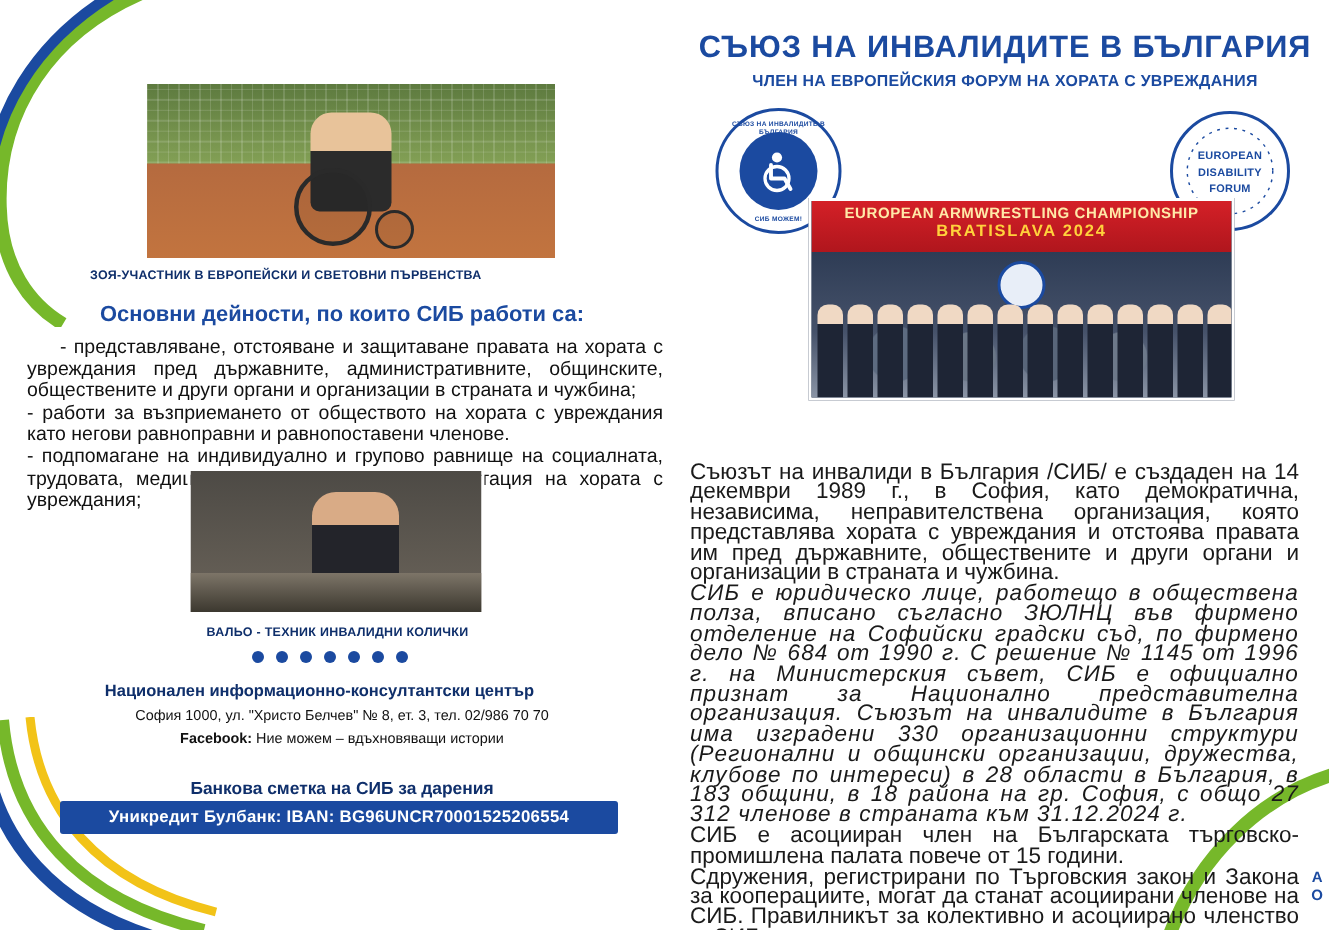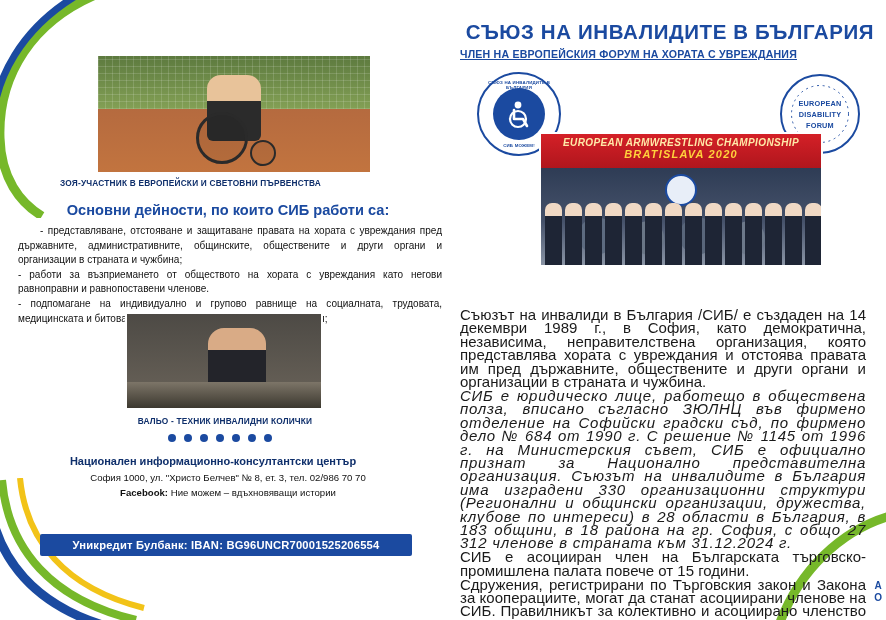--- a/index.html
+++ b/index.html
@@ -36,25 +36,25 @@
     left: 5px; top: 20px; width: 420px;
     text-align: center;
     color: #1b4aa0;
     font-weight: bold;
     font-size: 20.5px;
     letter-spacing: 0.6px;
   }
   .org-sub {
     position: absolute;
     left: 5px; top: 48px; width: 420px;
+    text-align: center;
     color: #1b4aa0;
     font-weight: bold;
     font-size: 10.6px;
     letter-spacing: 0.2px;
-    text-decoration: underline;
   }
 
   
   .logo-sib {
     position: absolute; left: 22px; top: 72px;
     width: 84px; height: 84px; border-radius: 50%;
     background: #ffffff;
     border: 2px solid #1b4aa0;
   }
   .logo-sib .ring-text-top,
@@ -95,21 +95,21 @@
   .champ-photo {
     position: absolute; left: 84px; top: 132px;
     width: 284px; height: 135px;
     border: 2px solid #ffffff;
     overflow: hidden;
     background: #20304a;
   }
   .champ-banner {
     position: absolute; left: 0; top: 0; width: 100%; height: 34px;
     background: linear-gradient(180deg,#d42027 0%, #b0161d 100%);
-    color: #ffffff; text-align: center; font-style: italic;
+    color: #ffffff; text-align: center;
   }
   .champ-banner .l1 {
     font-size: 10px; font-weight: bold; letter-spacing: .4px;
     margin-top: 3px; color:#ffe9a8;
   }
   .champ-banner .l2 {
     font-size: 11px; font-weight: bold; letter-spacing: 1.2px;
     color:#ffd23c;
   }
   .champ-crowd {
@@ -186,21 +186,21 @@
     letter-spacing: .2px;
   }
 
   .activities-title {
     position: absolute; left: 18px; top: 202px; width: 420px;
     text-align: center;
     color: #1b4aa0; font-weight: bold; font-size: 14.6px;
   }
   .activities-list {
     position: absolute; left: 18px; top: 224px; width: 424px;
-    font-size: 10px; line-height: 14.6px; color: #111;
+    font-size: 13px; line-height: 14.6px; color: #111;
     text-align: justify;
   }
   .activities-list p { margin: 0; }
   .activities-list p.first { text-indent: 22px; }
 
   .valyo-photo {
     position: absolute; left: 125px; top: 312px;
     width: 198px; height: 98px;
     border: 2px solid #ffffff;
     overflow: hidden;
@@ -318,20 +318,21 @@
 
   <div class="center-title">Национален информационно-консултантски център</div>
   <div class="contacts">
     <div class="line">София 1000, ул. "Христо Белчев" № 8, ет. 3, тел. 02/986 70 70</div>
     <div class="line">
       <b>Facebook:</b>
       <span>Ние можем – вдъхновяващи истории</span>
     </div>
   </div>
 
+  <div class="bank-title">Банкова сметка на СИБ за дарения</div>
   <div class="iban-box">Уникредит Булбанк: IBAN:  BG96UNCR70001525206554</div>
 
   <div class="right-panel">
     <div class="org-title">СЪЮЗ НА ИНВАЛИДИТЕ В БЪЛГАРИЯ</div>
     <div class="org-sub">ЧЛЕН НА ЕВРОПЕЙСКИЯ ФОРУМ НА ХОРАТА С УВРЕЖДАНИЯ</div>
 
     <div class="logo-sib">
       <div class="ring-text-top">СЪЮЗ НА ИНВАЛИДИТЕ В БЪЛГАРИЯ</div>
       <div class="wheel">
         <svg width="34" height="34" viewBox="0 0 34 34" aria-hidden="true">
@@ -348,21 +349,21 @@
         <circle cx="40" cy="40" r="30" fill="none" stroke="#1b4aa0" stroke-width="1" stroke-dasharray="2 4"></circle>
       </svg>
       <div class="edf-line">EUROPEAN</div>
       <div class="edf-line">DISABILITY</div>
       <div class="edf-line">FORUM</div>
     </div>
 
     <div class="champ-photo">
       <div class="champ-banner">
         <div class="l1">EUROPEAN ARMWRESTLING CHAMPIONSHIP</div>
-        <div class="l2">BRATISLAVA 2020</div>
+        <div class="l2">BRATISLAVA 2024</div>
       </div>
       <div class="champ-crowd">
         <div class="logo-circle"></div>
         <div class="person" style="left:4px;"></div>
         <div class="person" style="left:24px;"></div>
         <div class="person" style="left:44px;"></div>
         <div class="person" style="left:64px;"></div>
         <div class="person" style="left:84px;"></div>
         <div class="person" style="left:104px;"></div>
         <div class="person" style="left:124px;"></div>

